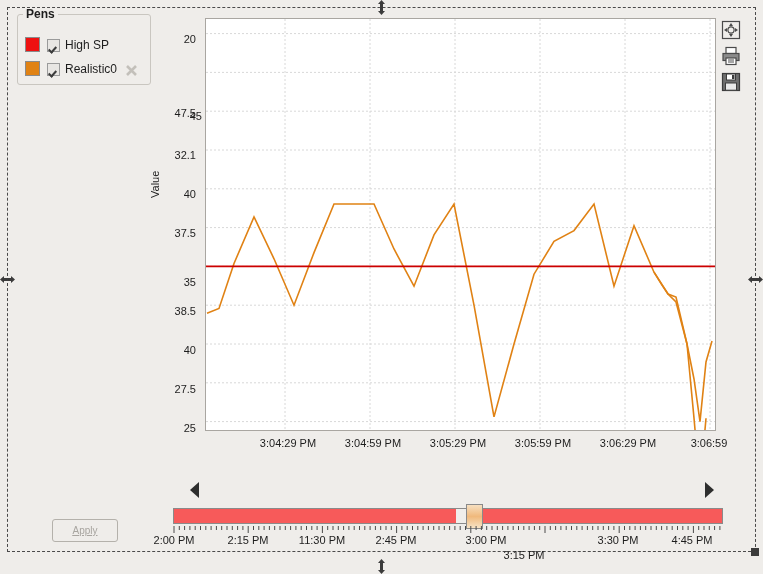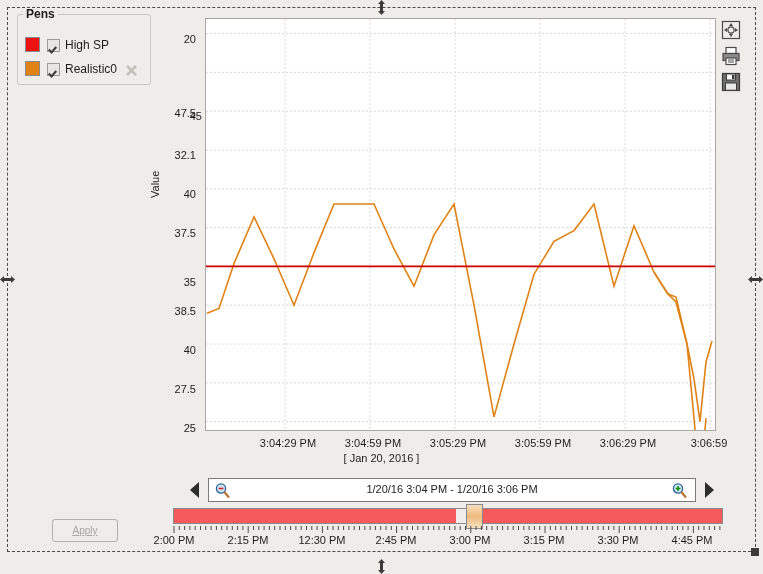--- a/index.html
+++ b/index.html
@@ -365,45 +365,26 @@
     </svg>
   </div>
 
   <div class="xtick" style="left:243px; top:437px; width:90px;">3:04:29 PM</div>
   <div class="xtick" style="left:328px; top:437px; width:90px;">3:04:59 PM</div>
   <div class="xtick" style="left:413px; top:437px; width:90px;">3:05:29 PM</div>
   <div class="xtick" style="left:498px; top:437px; width:90px;text-align:center;">3:05:59 PM</div>
   <div class="xtick" style="left:583px; top:437px; width:90px;">3:06:29 PM</div>
   <div class="xtick" style="left:664px; top:437px; width:90px;">3:06:59</div>
 
-  <div class="xaxis-title">[ Jan 20, 2016 ]</div>
 
   <div class="range-row">
     <div class="arrow-btn left">
       <svg width="14" height="18" viewBox="0 0 14 18">
           <polygon points="11,1 11,17 2,9" fill="#2e2e2e"></polygon>
         </svg>
-    </div>
-    <div class="range-field">
-      <span class="mag out">
-        <svg width="17" height="17" viewBox="0 0 17 17">
-          <circle cx="7" cy="6.5" r="4.6" fill="#cfe6f5" stroke="#2a6496" stroke-width="1.3"></circle>
-          <line x1="4.6" y1="6.5" x2="9.4" y2="6.5" stroke="#cc2222" stroke-width="1.6"></line>
-          <line x1="10.3" y1="10" x2="15" y2="15.5" stroke="#b87333" stroke-width="2.2"></line>
-        </svg>
-      </span>
-      <span class="range-text">1/20/16 3:04 PM - 1/20/16 3:06 PM</span>
-      <span class="mag in">
-        <svg width="17" height="17" viewBox="0 0 17 17">
-          <circle cx="7" cy="6.5" r="4.6" fill="#cfe6f5" stroke="#2a6496" stroke-width="1.3"></circle>
-          <line x1="4.6" y1="6.5" x2="9.4" y2="6.5" stroke="#188c18" stroke-width="1.6"></line>
-          <line x1="7" y1="4.1" x2="7" y2="8.9" stroke="#188c18" stroke-width="1.6"></line>
-          <line x1="10.3" y1="10" x2="15" y2="15.5" stroke="#b87333" stroke-width="2.2"></line>
-        </svg>
-      </span>
     </div>
     <div class="arrow-btn right">
       <svg width="14" height="18" viewBox="0 0 14 18">
           <polygon points="3,1 3,17 12,9" fill="#2e2e2e"></polygon>
         </svg>
     </div>
   </div>
 
   <div class="timeline">
     <div class="tl-track"></div>
@@ -512,24 +493,24 @@
         <line x1="520.4" y1="0" x2="520.4" y2="7"></line>
           <line x1="525.7" y1="0" x2="525.7" y2="4"></line>
           <line x1="531" y1="0" x2="531" y2="4"></line>
           <line x1="536.3" y1="0" x2="536.3" y2="4"></line>
           <line x1="541.6" y1="0" x2="541.6" y2="4"></line>
           <line x1="546.9" y1="0" x2="546.9" y2="4"></line>
       </g>
     </svg>
     <div class="tl-label" style="left:-29px; width:60px;">2:00 PM</div>
     <div class="tl-label" style="left:45px;  width:60px;">2:15 PM</div>
-    <div class="tl-label" style="left:119px; width:60px;">12:30 PM</div>
+    <div class="tl-label" style="left:119px; width:60px;">11:30 PM</div>
     <div class="tl-label" style="left:193px; width:60px;">2:45 PM</div>
-    <div class="tl-label" style="left:267px; width:60px;">3:00 PM</div>
-    <div class="tl-label" style="left:341px; width:60px;">3:15 PM</div>
+    <div class="tl-label" style="left:283px; width:60px;">3:00 PM</div>
+    <div class="tl-label" style="left:321px; width:60px;margin-top:15px;">3:15 PM</div>
     <div class="tl-label" style="left:415px; width:60px;">3:30 PM</div>
     <div class="tl-label" style="left:489px; width:60px;">4:45 PM</div>
   </div>
 
   <div class="apply-btn">
     <span><u>A</u><span>pply</span></span>
   </div>
 
 </div>
 

